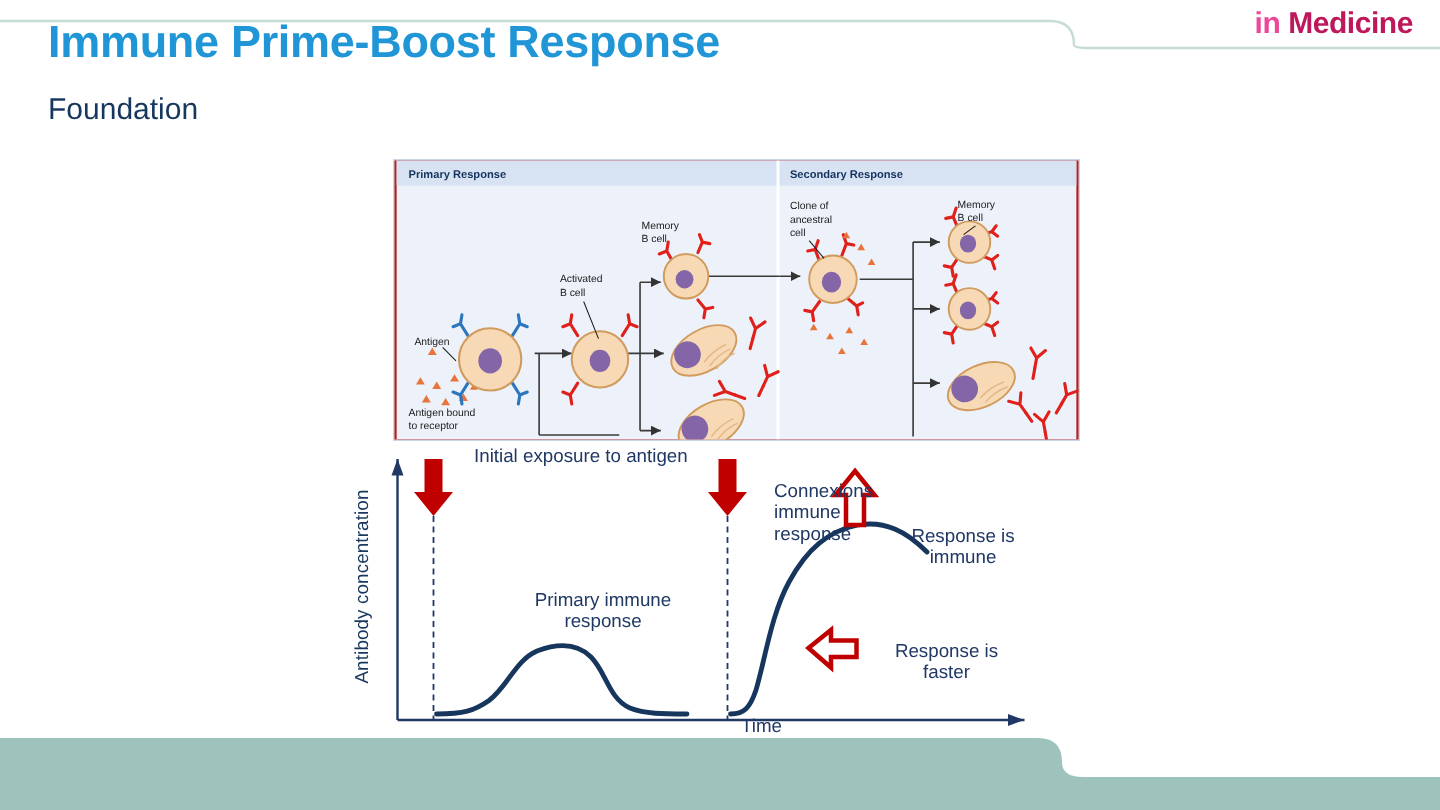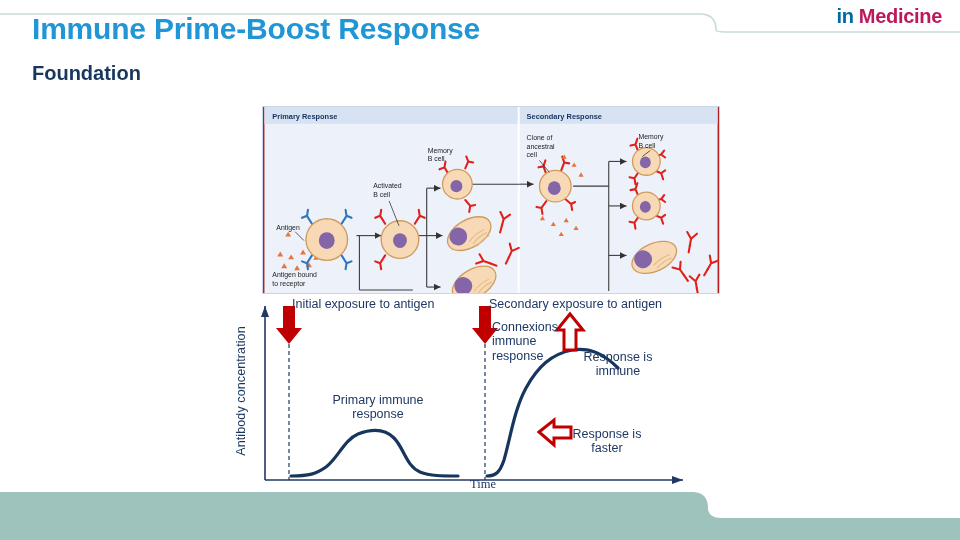--- a/index.html
+++ b/index.html
@@ -15,32 +15,32 @@
   .top-rule{position:absolute;left:0;top:0;width:960px;height:34px;}
 
   
   .logo{
     position:absolute;right:18px;top:6px;
     text-align:right;line-height:1.04;
     font-weight:bold;letter-spacing:-0.3px;
   }
   .logo .l1{font-size:20px;color:#27A4DC;display:block;}
   .logo .l2{font-size:20px;display:block;}
-  .logo .l2 .in{color:#0369a1;margin-left:32px;}
+  .logo .l2 .in{color:#ec4899;margin-left:32px;}
   .logo .l2 .med{color:#be185d;}
 
   
   .title{
     position:absolute;left:32px;top:12px;
     font-size:30px;font-weight:bold;color:#2196D6;
     letter-spacing:-0.2px;white-space:nowrap;
   }
   .subtitle{
     position:absolute;left:32px;top:62px;
-    font-size:20px;font-weight:bold;color:#17375E;
+    font-size:20px;font-weight:normal;color:#17375E;
     white-space:nowrap;
   }
 
   
   .bio{
     position:absolute;left:262px;top:106px;width:458px;height:188px;
     background:#b91c1c;border:1px solid #c9d6e8;box-sizing:border-box;
   }
   .bio-svg{display:block;width:100%;height:100%;}
 
@@ -48,28 +48,28 @@
   .chart{position:absolute;left:234px;top:292px;width:474px;height:202px;}
   .chart-svg{display:block;width:100%;height:100%;}
   .ylab{
     position:absolute;left:234px;top:292px;width:202px;height:20px;
     transform-origin:0 0;transform:rotate(-90deg) translate(-200px,0);
     font-size:12.5px;color:#17375E;text-align:center;
     white-space:nowrap;letter-spacing:0.1px;
   }
 
   
-  .ctext{position:absolute;color:#1F3864;font-size:12.5px;line-height:1.15;}
+  .ctext{position:absolute;color:#1F3864;font-size:12.5px;line-height:1.15;margin-left:24px;}
   .t-initial{left:292px;top:297px;}
   .t-secexp{left:489px;top:297px;}
   .t-secimm{left:492px;top:320px;width:70px;}
   .t-primary{left:318px;top:393px;width:120px;text-align:center;}
   .t-larger{left:572px;top:350px;width:92px;text-align:center;}
   .t-faster{left:562px;top:427px;width:90px;text-align:center;}
-  .t-time{left:470px;top:477px;font-family:Liberation Serif, serif;}
+  .t-time{left:470px;top:477px;}
 
   
   .footer-band{position:absolute;left:0;bottom:0;width:960px;height:56px;}
   .footer-text{
     position:absolute;left:26px;bottom:8px;width:800px;
     font-size:10.5px;line-height:1.35;color:#1F3864;
   }
 </style>
 </head>
 <body>
@@ -332,21 +332,20 @@
 
       <g>
         <path d="M305 140 l15 -12 v7 h17 v11 h-17 v7 z" fill="#ffffff" stroke="#C00000" stroke-width="3" stroke-linejoin="miter"></path>
       </g>
     </svg>
   </div>
 
   <div class="ylab">Antibody concentration</div>
 
   <div class="ctext t-initial">Initial exposure to antigen</div>
-  <div class="ctext t-secexp">Secondary exposure to antigen</div>
 
   <div class="ctext t-secimm">
     <div>Connexions</div>
     <div>immune</div>
     <div>response</div>
   </div>
 
   <div class="ctext t-primary">
     <div>Primary immune</div>
     <div>response</div>

